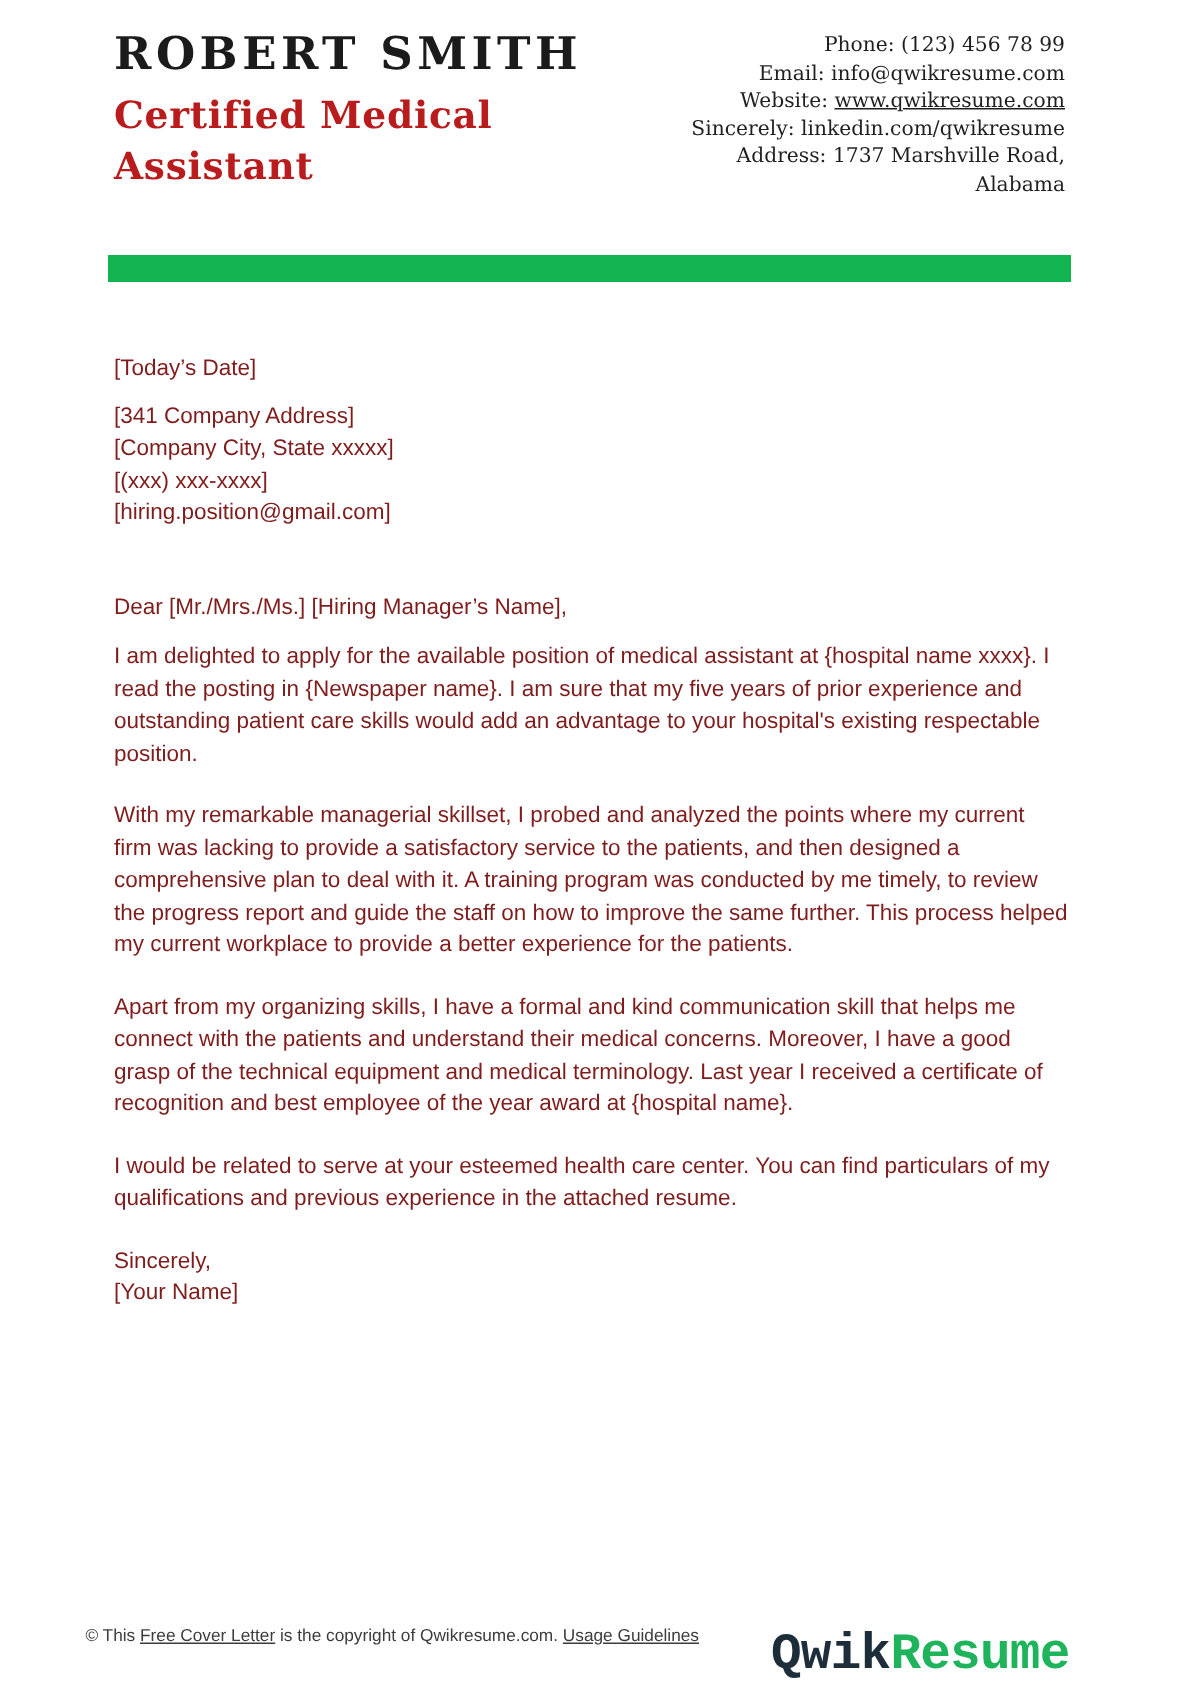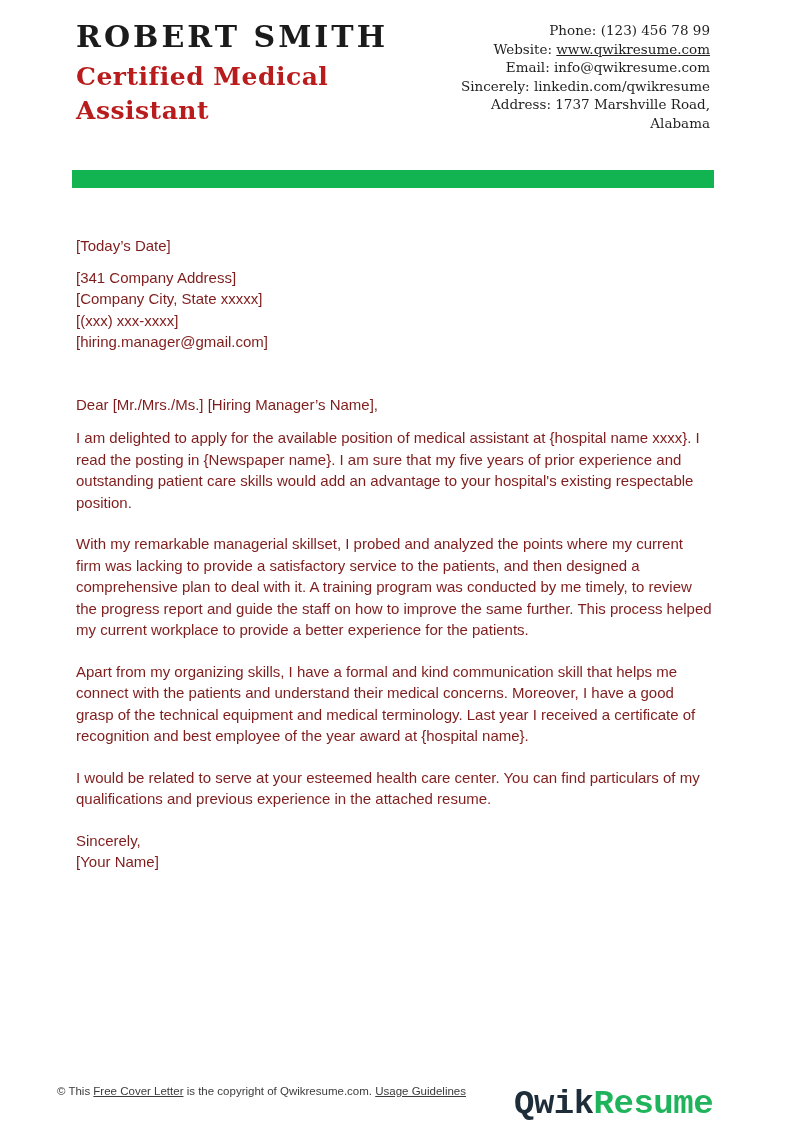--- a/index.html
+++ b/index.html
@@ -105,38 +105,38 @@
 
 <div class="page">
 
   <div class="header">
     <div class="name-block">
       <h1 class="name">ROBERT SMITH</h1>
       <h2 class="job-title">Certified Medical Assistant</h2>
     </div>
     <div class="contact-block">
       <div class="contact-line"><span class="contact-label">Phone:</span> <span class="contact-value">(123) 456 78 99</span></div>
+      <div class="contact-line"><span class="contact-label">Email:</span> <span class="contact-value">info@qwikresume.com</span></div>
       <div class="contact-line"><span class="contact-label">Website:</span> <span class="contact-value u">www.qwikresume.com</span></div>
-      <div class="contact-line"><span class="contact-label">Email:</span> <span class="contact-value">info@qwikresume.com</span></div>
       <div class="contact-line"><span class="contact-label">Sincerely:</span> <span class="contact-value">linkedin.com/qwikresume</span></div>
       <div class="contact-line"><span class="contact-label">Address:</span> <span class="contact-value">1737 Marshville Road,</span></div>
       <div class="contact-line"><span class="contact-value">Alabama</span></div>
     </div>
   </div>
 
   <div class="green-bar" style="background: rgb(18, 180, 81);"></div>
 
   <div class="letter">
     <p class="date-line">[Today’s Date]</p>
 
     <p class="recipient">
       <span>[341 Company Address]</span><br>
       <span>[Company City, State xxxxx]</span><br>
       <span>[(xxx) xxx-xxxx]</span><br>
-      <span>[hiring.manager@gmail.com]</span>
+      <span>[hiring.position@gmail.com]</span>
     </p>
 
     <p class="salutation">Dear [Mr./Mrs./Ms.] [Hiring Manager’s Name],</p>
 
     <p>I am delighted to apply for the available position of medical assistant at {hospital name xxxx}. I read the posting in {Newspaper name}. I am sure that my five years of prior experience and outstanding patient care skills would add an advantage to your hospital's existing respectable position.</p>
     <p>With my remarkable managerial skillset, I probed and analyzed the points where my current firm was lacking to provide a satisfactory service to the patients, and then designed a comprehensive plan to deal with it. A training program was conducted by me timely, to review the progress report and guide the staff on how to improve the same further. This process helped my current workplace to provide a better experience for the patients.</p>
     <p>Apart from my organizing skills, I have a formal and kind communication skill that helps me connect with the patients and understand their medical concerns. Moreover, I have a good grasp of the technical equipment and medical terminology. Last year I received a certificate of recognition and best employee of the year award at {hospital name}.</p>
     <p>I would be related to serve at your esteemed health care center. You can find particulars of my qualifications and previous experience in the attached resume.</p>
 
     <p class="closing-block">

